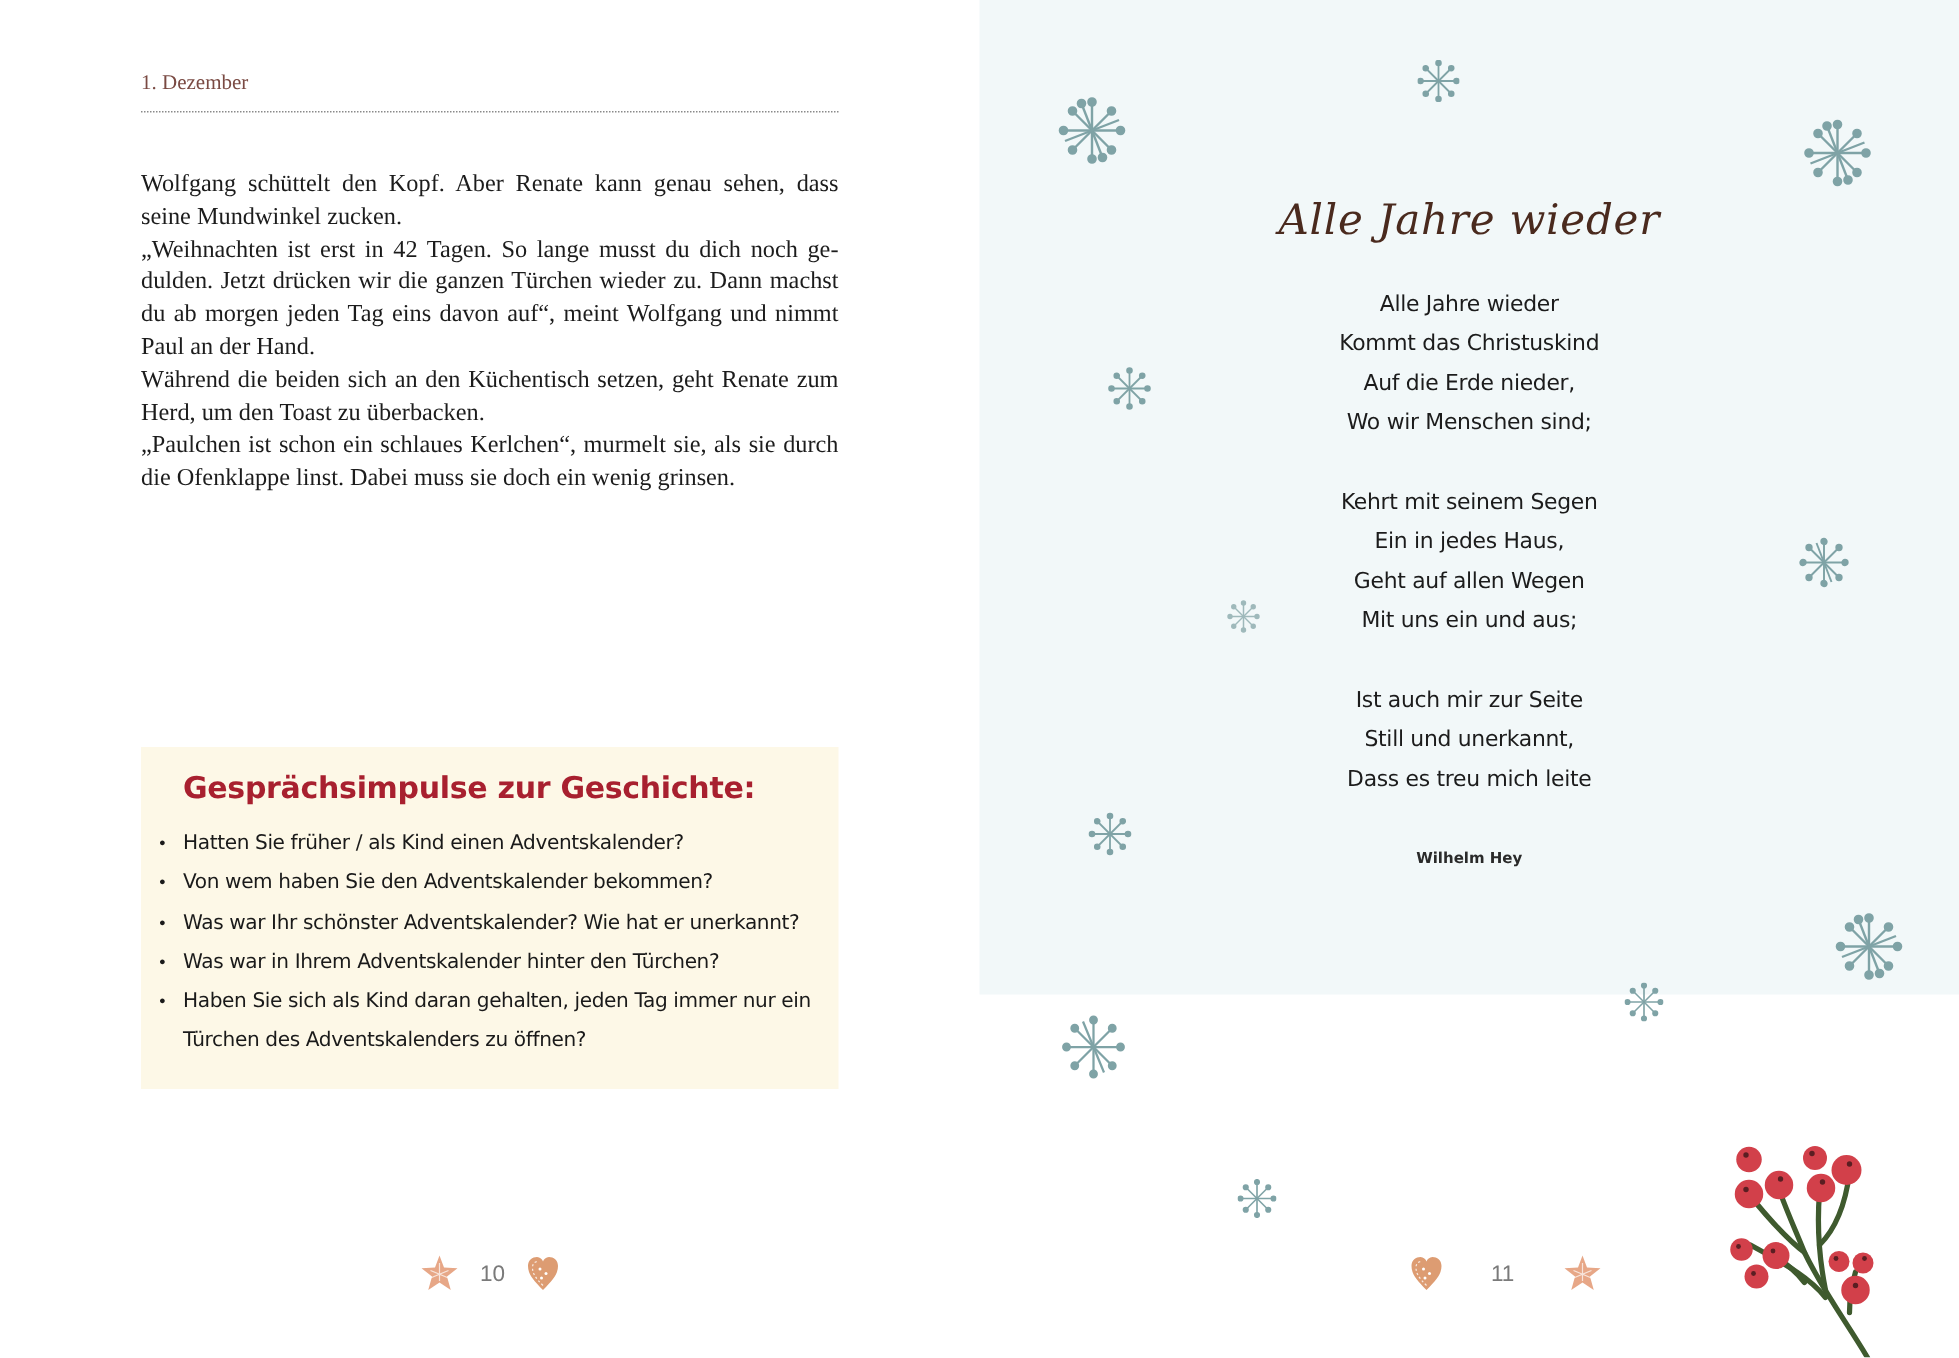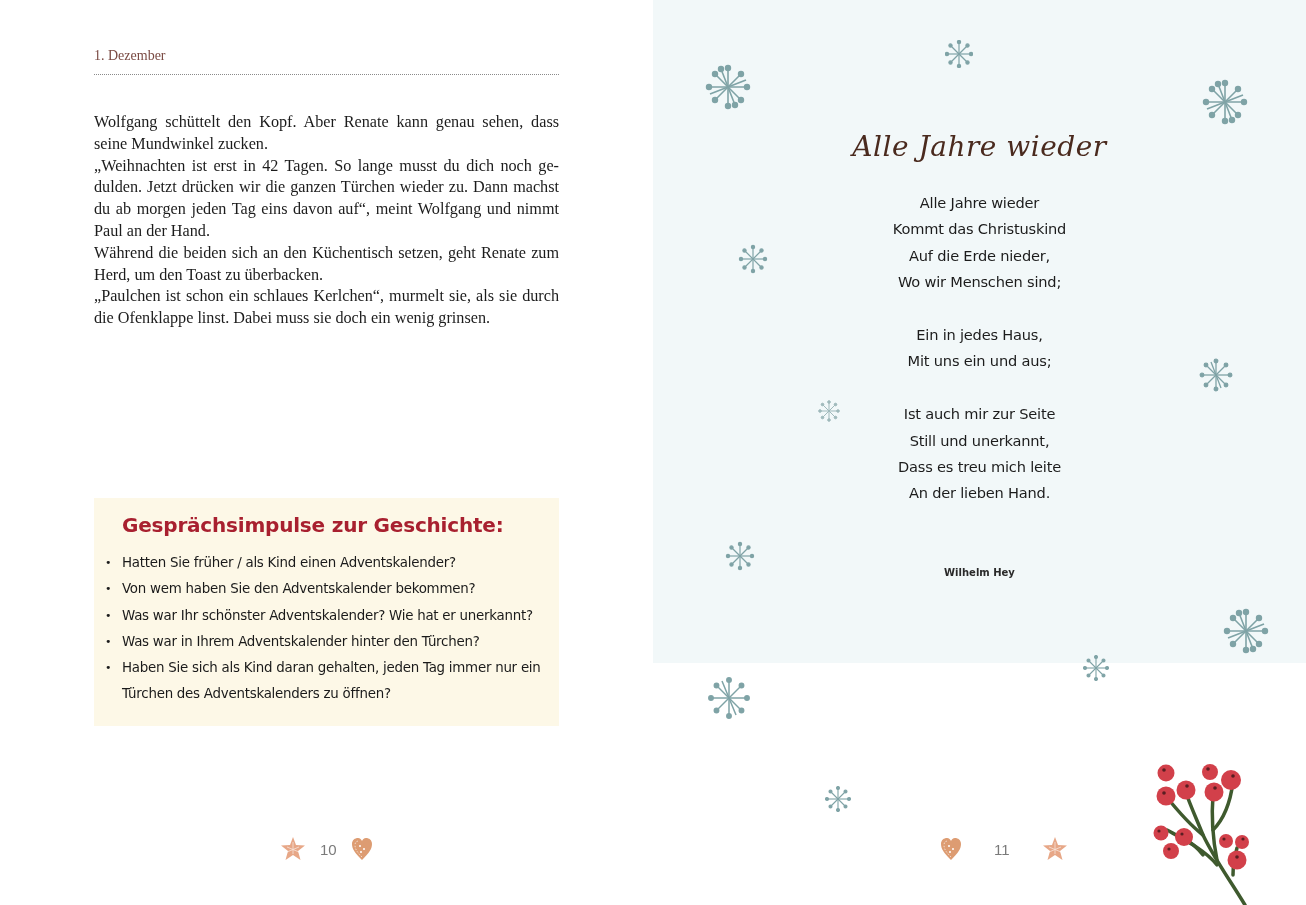--- a/index.html
+++ b/index.html
@@ -84,28 +84,29 @@
   <div class="poem-title">Alle Jahre wieder</div>
 
   <div class="poem">
     <div class="stanza">
       <div>Alle Jahre wieder</div>
       <div>Kommt das Christuskind</div>
       <div>Auf die Erde nieder,</div>
       <div>Wo wir Menschen sind;</div>
     </div>
     <div class="stanza">
+      <div>Kehrt mit seinem Segen</div>
       <div>Ein in jedes Haus,</div>
+      <div>Geht auf allen Wegen</div>
       <div>Mit uns ein und aus;</div>
     </div>
     <div class="stanza">
       <div>Ist auch mir zur Seite</div>
       <div>Still und unerkannt,</div>
       <div>Dass es treu mich leite</div>
-      <div>An der lieben Hand.</div>
     </div>
   </div>
   <div class="author">Wilhelm Hey</div>
 
   <div class="folio folio-right" style="left:287px;gap:32px;">
     <span>
       <svg width="22" height="24" viewBox="0 0 22 24">
           <path d="M11 23 C4 16 1 12 1 7 C1 3 4 1 7 1 C9 1 10.5 2.5 11 4 C11.5 2.5 13 1 15 1 C18 1 21 3 21 7 C21 12 18 16 11 23Z" fill="#dd9c72"></path>
           <path d="M11 20 C6 15 4 12 4 8 C4 5 6 4 7.5 4" stroke="#fff" stroke-width="0.8" fill="none" stroke-dasharray="1.5 1.5" opacity="0.8"></path>
           <circle cx="9" cy="9" r="1" fill="#fff"></circle>

